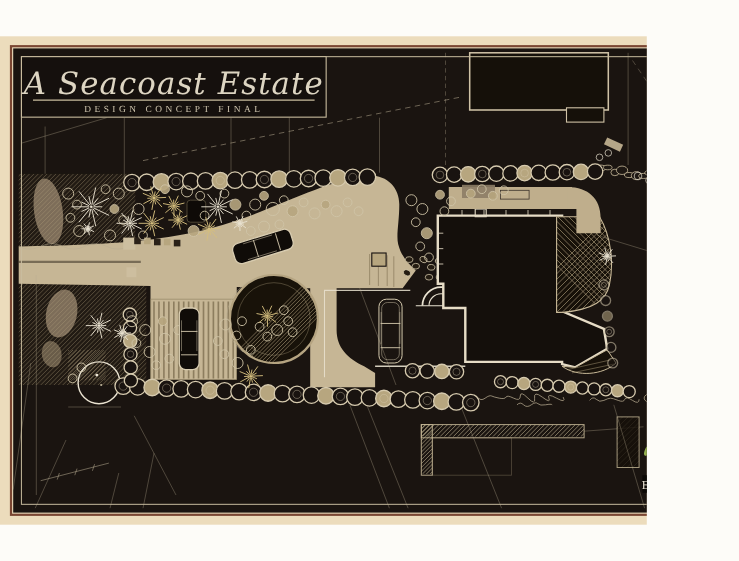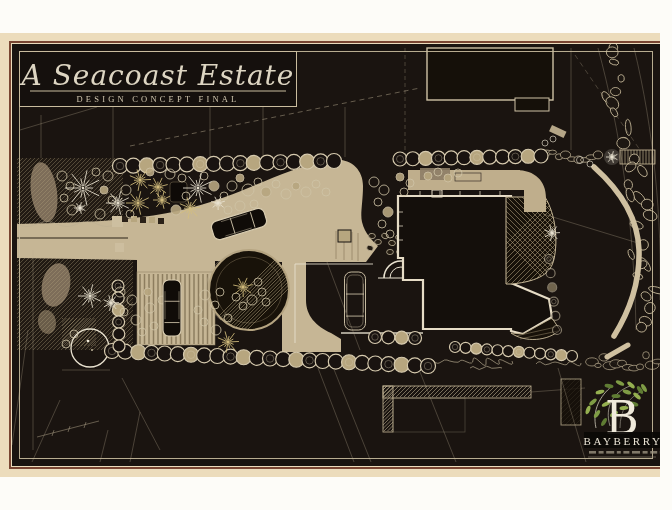--- a/index.html
+++ b/index.html
@@ -1,21 +1,21 @@
 <!DOCTYPE html>
 <html style="--page-bg: #fdfcf8; --mat: #ecdcbc; --frame-line: #7a4632; --plan-bg: #1a1410; --ink: #d8ccb0; --tan: #c6b695; --tan-dark: #a3906c; --gold: #d4be7e; --white-line: #e9e2d0; --leaf: #7f9c45;"><head>
 <meta charset="utf-8">
 <style>
   :root{
     --page-bg:#fdfcf8; --mat:#ecdcbc; --frame-line:#7a4632; --plan-bg:#1a1410;
     --ink:#d8ccb0; --tan:#c6b695; --tan2:#bfae8c; --tan-dark:#a3906c;
     --gold:#d4be7e; --white-line:#e9e2d0; --leaf:#7f9c45; --leaf2:#95b050; --leaf3:#5f7c33;
   }
   html,body{margin:0;padding:0;background:var(--page-bg);}
-  .page{position:relative;width:660px;height:510px;background:var(--page-bg);overflow:hidden;}
+  .page{position:relative;width:588px;height:510px;background:var(--page-bg);overflow:hidden;}
   svg text{user-select:none;}
   .title-script{font:italic 28px "DejaVu Serif", serif; fill:#ddd5c2; letter-spacing:1px;}
   .subtitle{font:8.5px "Liberation Serif", serif; fill:#cfc5ae; letter-spacing:3.2px;}
   .logo-b{font:46px "DejaVu Serif", serif; fill:#efe9da;}
   .logo-brand{font:11px "Liberation Serif", serif; fill:#eae3d4; letter-spacing:2.6px;}
   .ln{stroke:#b9ad92;fill:none;stroke-width:.8;}
   .faint{opacity:.38;} .med{opacity:.6;}
   .outl{stroke:var(--white-line);fill:none;}
   .tanfill{fill:var(--tan);}
 </style>

